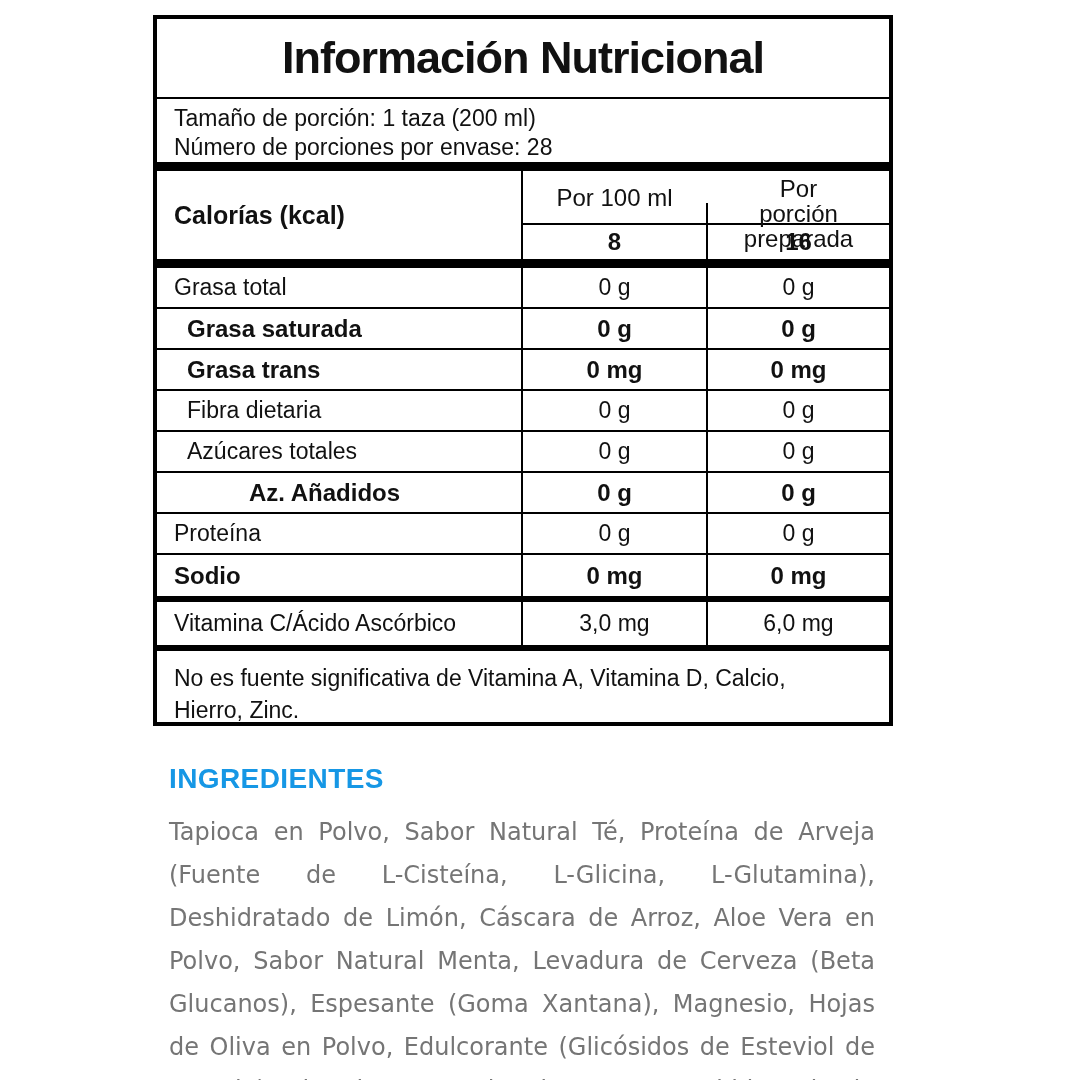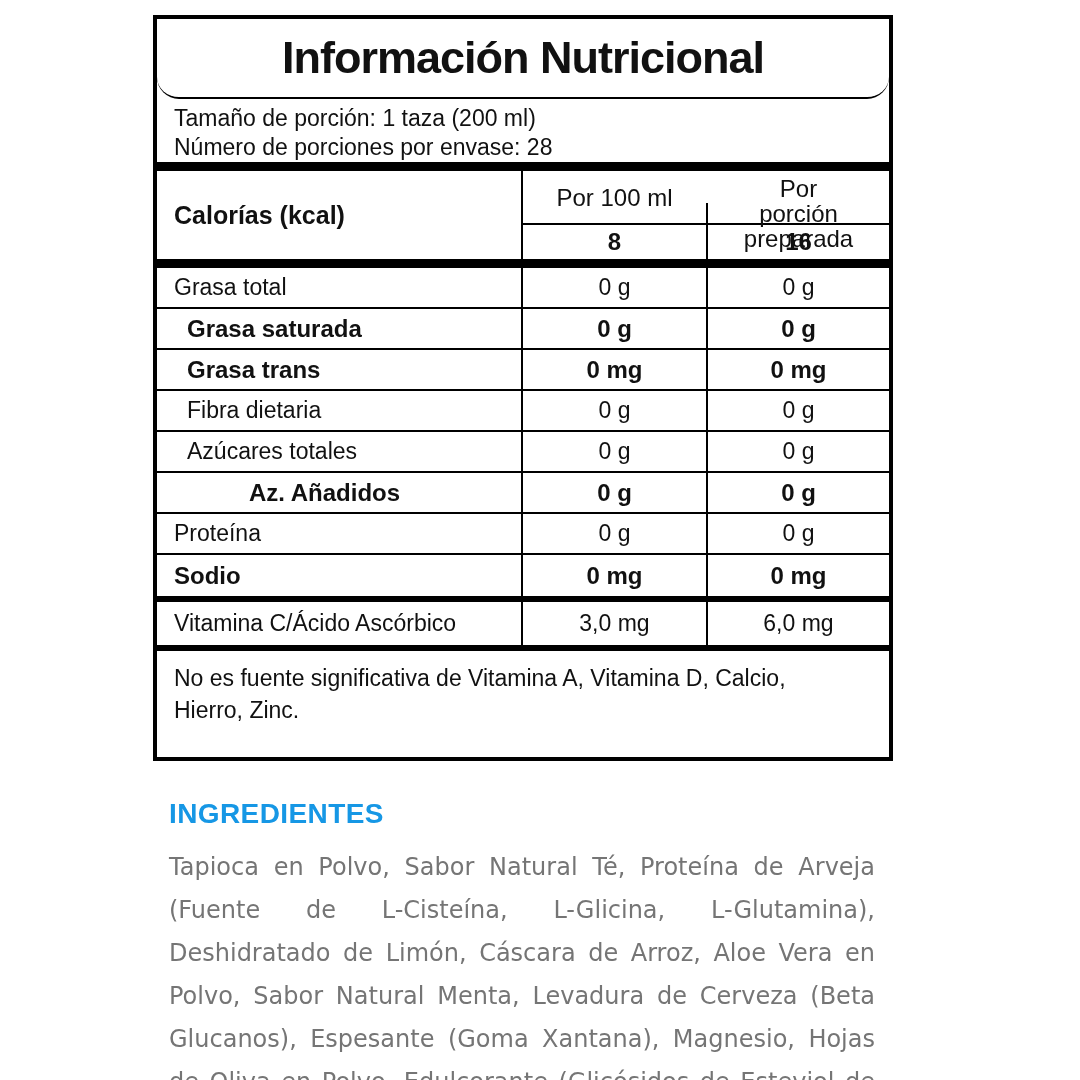--- a/index.html
+++ b/index.html
@@ -10,21 +10,21 @@
   }
   .content{position:absolute;left:153px;top:15px;width:740px;}
 
   
   .ntable{
     width:740px;box-sizing:border-box;border:4px solid #000;background:#fff;
   }
   .ntitle{
     height:78px;border-bottom:2px solid #000;
     display:flex;align-items:center;justify-content:center;
-    font-size:45px;font-weight:bold;letter-spacing:-1px;white-space:nowrap;border-radius:22px;
+    font-size:45px;font-weight:bold;letter-spacing:-1px;white-space:nowrap;
   }
   .nserving{
     height:63px;box-sizing:border-box;padding:5px 17px 0 17px;
     font-size:23px;line-height:29px;
   }
   .bar8{height:9px;background:#000;}
   .bar6{height:6px;background:#000;}
 
   .ncal{
     display:grid;grid-template-columns:364px 185px 183px;grid-template-rows:54px 34px;
@@ -57,21 +57,21 @@
   .nname{display:flex;align-items:center;padding-left:17px;font-size:23px;}
   .nval{
     display:flex;align-items:center;justify-content:center;
     border-left:2px solid #000;font-size:23px;box-sizing:border-box;
   }
   .nrow.b .nname,.nrow.b .nval{font-weight:bold;font-size:24px;}
   .nrow.i1 .nname{padding-left:30px;border-radius:14px;}
   .nrow.i2 .nname{padding-left:44px;margin-left:48px;}
 
   .nfoot{
-    height:106px;box-sizing:border-box;padding:11px 18px 0 17px;
+    height:71px;box-sizing:border-box;padding:11px 18px 0 17px;
     font-size:23px;line-height:32px;
   }
   .nfoot p{margin:0;max-width:680px;}
 
   
   .ingredients{margin:37px 0 0 16px;width:706px;}
   .ing-heading{
     color:var(--accent,#1697E5);font-size:28px;font-weight:bold;
     letter-spacing:.4px;margin:0 0 16px 0;
   }

